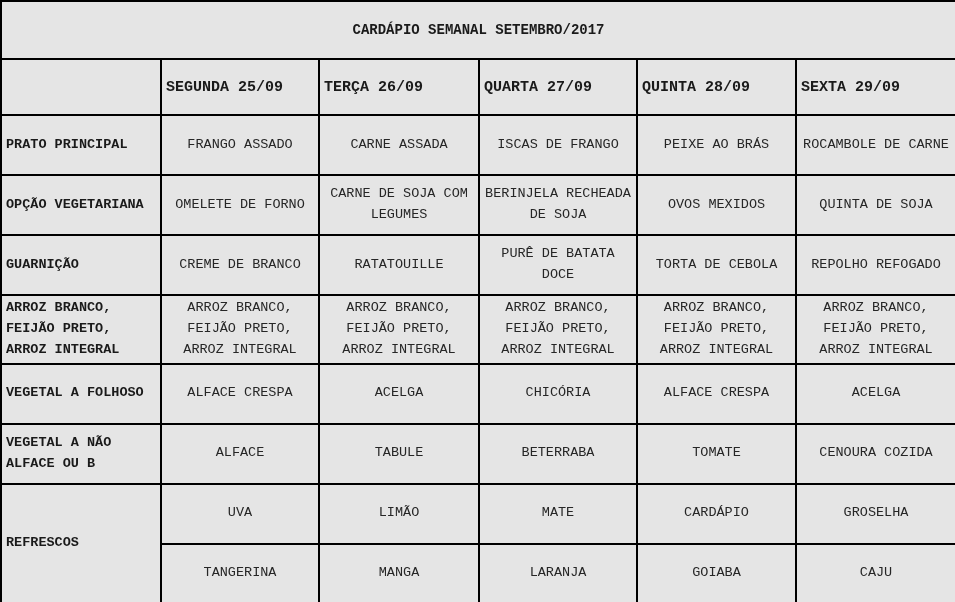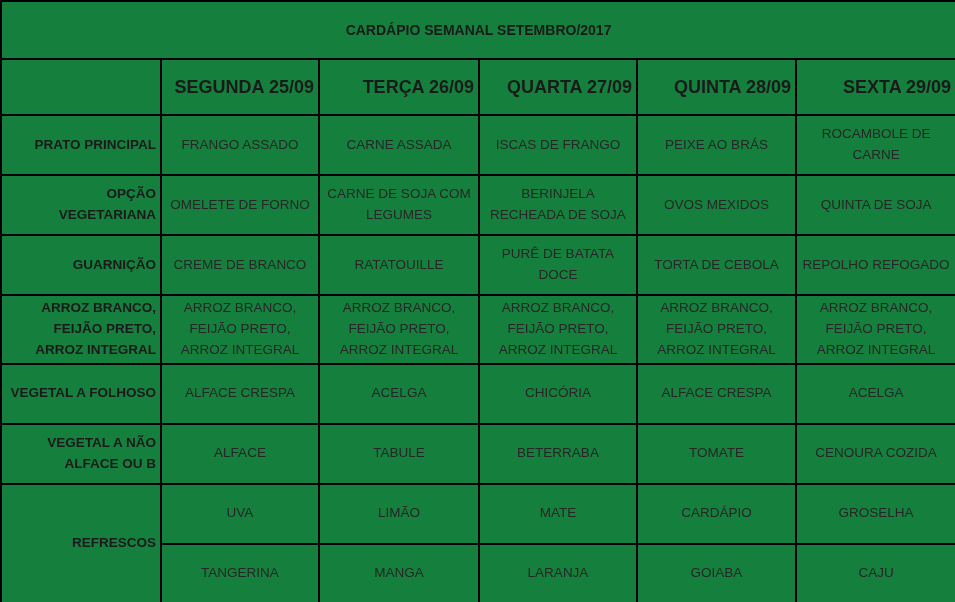--- a/index.html
+++ b/index.html
@@ -3,22 +3,22 @@
 <meta charset="utf-8">
 <style>
   html, body {
     margin: 0;
     padding: 0;
     background: #ffffff;
   }
   .sheet {
     width: 955px;
     height: 602px;
-    background: #15803d;
-    font-family: Liberation Sans, sans-serif;
+    background: #e5e5e5;
+    font-family: Liberation Mono, monospace;
     box-sizing: border-box;
   }
   table.menu {
     width: 955px;
     height: 602px;
     border-collapse: collapse;
     table-layout: fixed;
   }
   table.menu td, table.menu th {
     border: 2px solid #000000;
@@ -28,28 +28,28 @@
     overflow: hidden;
   }
   .title-cell {
     text-align: center;
     font-weight: bold;
     font-size: 14px;
     color: #1a1a1a;
     height: 58px;
   }
   .day-cell {
-    text-align: right;
+    text-align: left;
     font-weight: bold;
-    font-size: 18px;
+    font-size: 15px;
     color: #1a1a1a;
     height: 56px;
   }
   .label-cell {
-    text-align: right;
+    text-align: left;
     font-weight: bold;
     font-size: 13.5px;
     color: #1a1a1a;
     padding-left: 6px;
     line-height: 1.55;
   }
   .value-cell {
     text-align: center;
     font-weight: normal;
     font-size: 13.5px;

